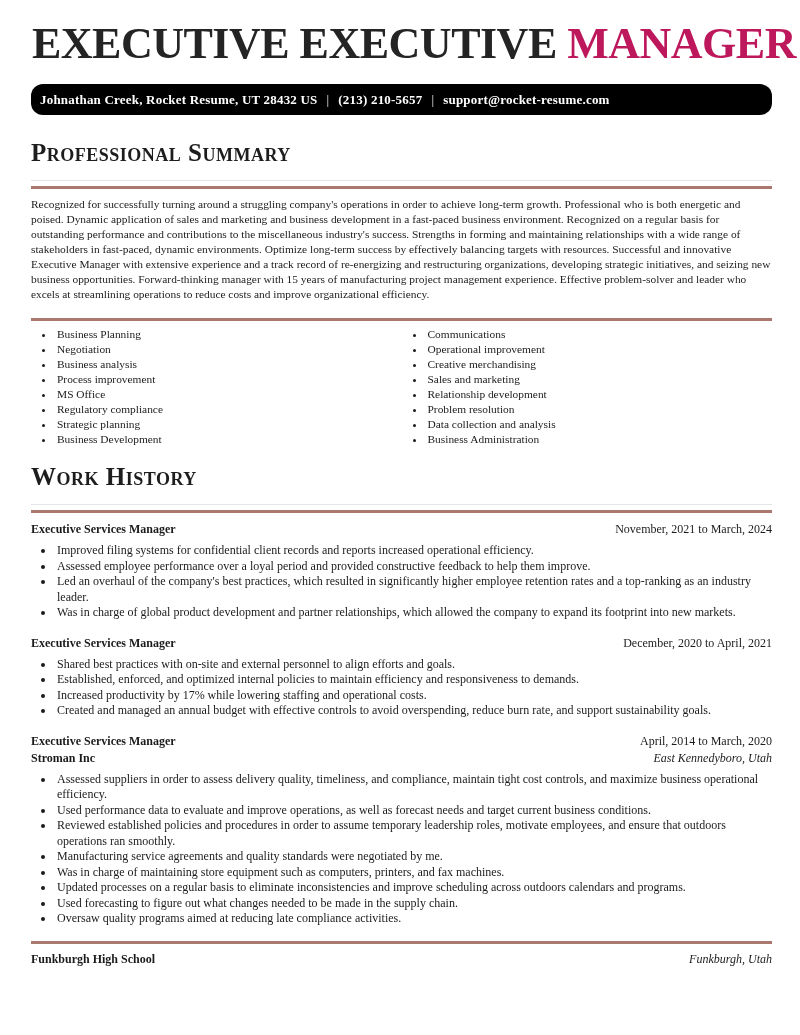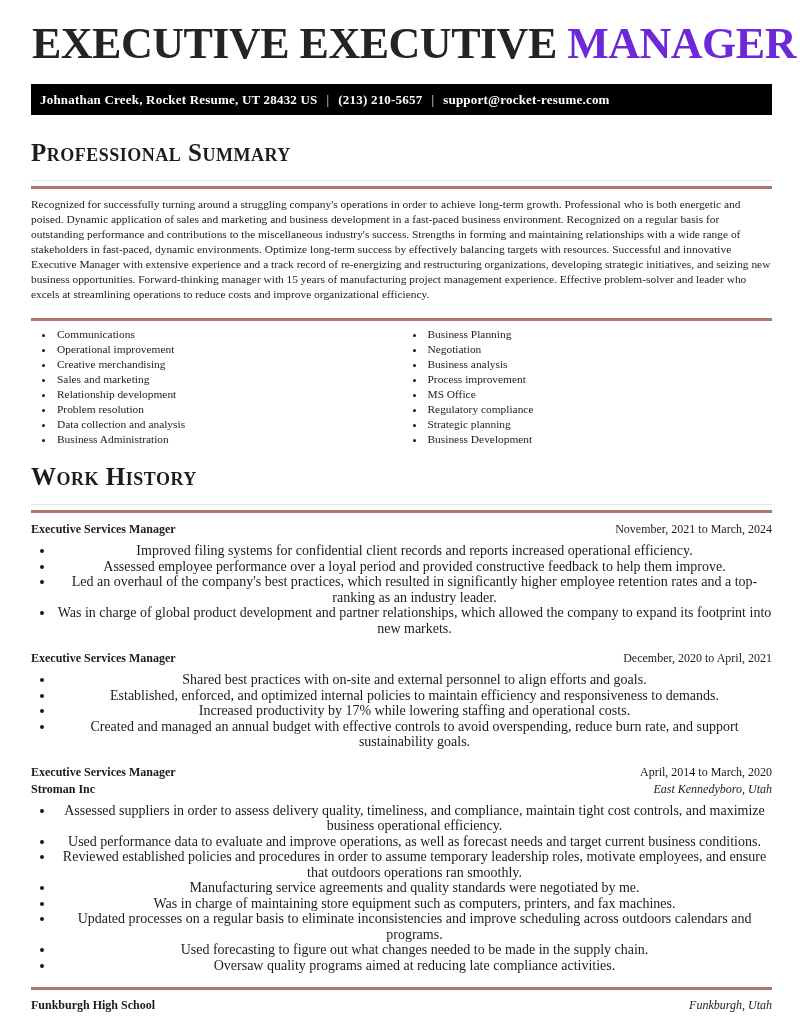--- a/index.html
+++ b/index.html
@@ -6,25 +6,25 @@
   .page{
     width:800px;height:1035px;overflow:hidden;background:#ffffff;
     box-sizing:border-box;padding:0 28px 0 31px;
     font-family:"Liberation Serif", serif;color:#1b1b1b;
   }
   
   .title{
     margin:22px 0 0 1px;font-size:44px;line-height:44px;font-weight:bold;
     letter-spacing:-0.5px;color:#242424;white-space:nowrap;
   }
-  .title .accent{color:#6d28d9;}
+  .title .accent{color:#be185d;}
   .contact-bar{
     margin-top:18px;background:#000;color:#fff;font-weight:bold;
     font-size:13px;line-height:15px;padding:8px 6px 8px 9px;
-    letter-spacing:0.2px;white-space:nowrap;
+    letter-spacing:0.2px;white-space:nowrap;border-radius:12px;
   }
   .contact-bar .sep{margin:0 9px;font-weight:normal;color:#e8e8e8;}
   
   .section{margin-top:16px;}
   .section.summary{margin-top:24px;}
   .section.education{margin-top:14px;}
   h2{
     margin:0;font-size:25px;line-height:28px;font-weight:bold;color:#1d1d1d;
     font-variant:small-caps;letter-spacing:0.5px;
     border-bottom:1px solid #e4e4e4;padding-bottom:13px;
@@ -35,21 +35,21 @@
   .skills-cols{display:flex;margin-top:6px;}
   .skills-cols ul{list-style:disc;margin:0;padding-left:24px;width:50%;box-sizing:border-box;}
   .skills-cols li{font-size:11.4px;line-height:15px;padding-left:2px;}
   
   .job{margin-top:14px;}
   .job.first{margin-top:8px;}
   .jrow{display:flex;justify-content:space-between;font-size:12px;line-height:17px;}
   .b{font-weight:bold;}
   .i{font-style:italic;}
   ul.bullets{list-style:disc;margin:5px 0 0;padding-left:24px;}
-  ul.bullets li{font-size:14px;line-height:15.5px;padding-left:2px;text-align:center;}
+  ul.bullets li{font-size:12px;line-height:15.5px;padding-left:2px;}
   
   .edu-rows{margin-top:7px;}
 </style>
 </head>
 <body>
 
 <div class="page">
 
   <h1 class="title"><span>EXECUTIVE EXECUTIVE</span> <span class="accent">MANAGER</span></h1>
 
@@ -58,38 +58,38 @@
   <div class="section summary">
     <h2>Professional Summary</h2>
     <div class="rule"></div>
     <p class="summary-text">Recognized for successfully turning around a struggling company's operations in order to achieve long-term growth. Professional who is both energetic and poised. Dynamic application of sales and marketing and business development in a fast-paced business environment. Recognized on a regular basis for outstanding performance and contributions to the miscellaneous industry's success. Strengths in forming and maintaining relationships with a wide range of stakeholders in fast-paced, dynamic environments. Optimize long-term success by effectively balancing targets with resources. Successful and innovative Executive Manager with extensive experience and a track record of re-energizing and restructuring organizations, developing strategic initiatives, and seizing new business opportunities. Forward-thinking manager with 15 years of manufacturing project management experience. Effective problem-solver and leader who excels at streamlining operations to reduce costs and improve organizational efficiency.</p>
   </div>
 
   <div class="section">
     <div class="rule"></div>
     <div class="skills-cols">
       <ul>
+          <li>Business Planning</li>
+          <li>Negotiation</li>
+          <li>Business analysis</li>
+          <li>Process improvement</li>
+          <li>MS Office</li>
+          <li>Regulatory compliance</li>
+          <li>Strategic planning</li>
+          <li>Business Development</li>
+        </ul>
+      <ul>
           <li>Communications</li>
           <li>Operational improvement</li>
           <li>Creative merchandising</li>
           <li>Sales and marketing</li>
           <li>Relationship development</li>
           <li>Problem resolution</li>
           <li>Data collection and analysis</li>
           <li>Business Administration</li>
-        </ul>
-      <ul>
-          <li>Business Planning</li>
-          <li>Negotiation</li>
-          <li>Business analysis</li>
-          <li>Process improvement</li>
-          <li>MS Office</li>
-          <li>Regulatory compliance</li>
-          <li>Strategic planning</li>
-          <li>Business Development</li>
         </ul>
     </div>
   </div>
 
   <div class="section">
     <h2>Work History</h2>
     <div class="rule"></div>
     <div id="jobs">
         <div class="job first">
           <div class="jrow">

